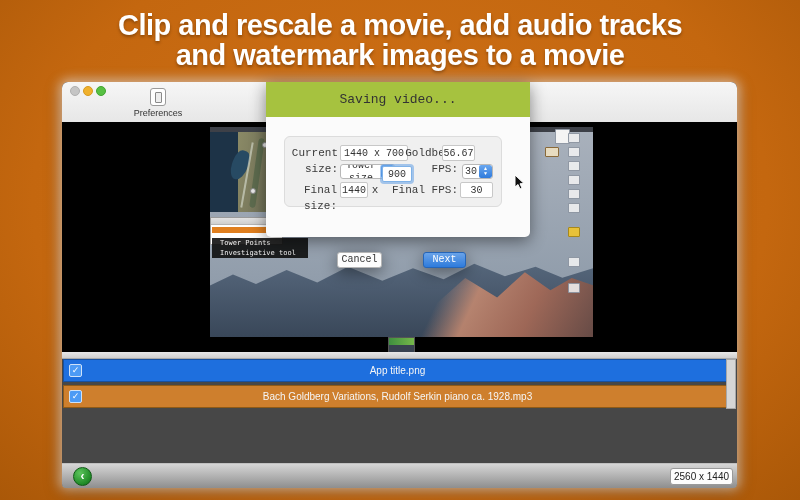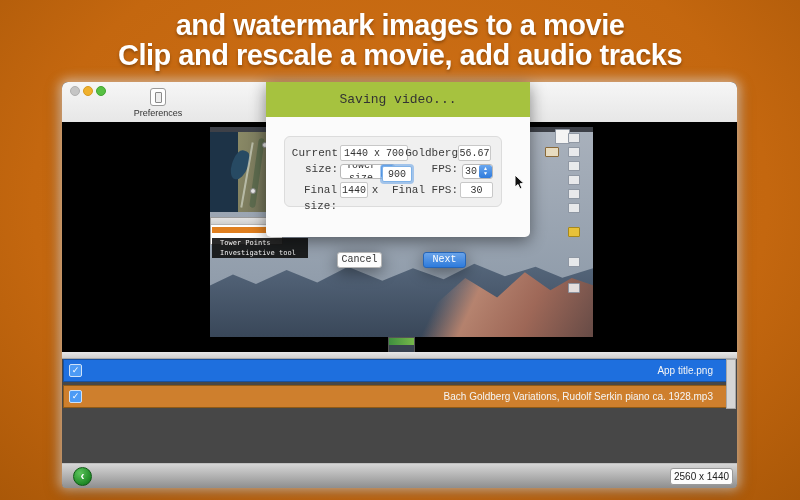--- a/index.html
+++ b/index.html
@@ -80,21 +80,21 @@
   #watermark .g{position:absolute;left:0;top:0;width:25px;height:7px;background:linear-gradient(90deg,#3f8f3f,#76b84a);}
   #watermark .d{position:absolute;left:0;top:7px;width:25px;height:7px;background:#384250;}
 
   
   #tracksbox{left:0;top:270px;width:675px;height:111px;background:#474747;}
   #trackstrip{left:0;top:0;width:675px;height:6px;background:linear-gradient(#e8e8e8,#cfcfcf);border-bottom:1px solid #aaa;}
   .trackrow{left:1px;width:665px;height:21px;display:flex;align-items:center;}
   #row-image{top:7px;background:#1e6fde;border:1px solid #17509f;}
   #row-audio{top:33px;background:#ce7f2d;border:1px solid #8f5a16;}
   .trackrow .cb{width:11px;height:11px;margin-left:5px;border-radius:2px;background:#4d9bf5;border:1px solid #cfe2f8;color:#fff;font-size:9px;line-height:11px;text-align:center;flex:0 0 auto;}
-  .trackrow .lbl{flex:1;text-align:right;color:#f5f5f5;font-size:10px;margin-right:16px;white-space:nowrap;overflow:hidden;}
+  .trackrow .lbl{flex:1;text-align:center;color:#f5f5f5;font-size:10px;margin-right:16px;white-space:nowrap;overflow:hidden;}
   #trackscroll{right:1px;top:7px;width:8px;height:48px;background:#d6d6d6;border:1px solid #a8a8a8;}
 
   
   #bottombar{left:0;top:381px;width:675px;height:24px;border-radius:0 0 4px 4px;
     background:linear-gradient(#d6d6d6,#8e8e8e);border-top:1px solid #c0c0c0;}
   #backbtn{left:11px;top:3px;width:17px;height:17px;border-radius:50%;
     background:radial-gradient(circle at 35% 30%,#5cc45c,#1f8a26 70%,#116018);
     border:1px solid #0e5a14;color:#fff;font-size:12px;font-weight:700;line-height:16px;text-align:center;}
   #resbox{right:4px;top:4px;width:61px;height:15px;background:#fdfdfd;border:1px solid #9a9a9a;border-radius:3px;
     font-size:10px;color:#222;text-align:center;line-height:15px;}
@@ -117,22 +117,22 @@
   #btn-next{left:157px;top:135px;width:43px;background:linear-gradient(#6aa3e8,#2e7bdc);border:1px solid #2565b8;color:#fff;}
 
   #cursor{left:452px;top:92px;z-index:40;}
 </style>
 </head>
 <body>
 
 <div id="stage">
 
   <div id="headline" class="abs">
+    <div>Clip and rescale a movie, add audio tracks</div>
     <div>and watermark images to a movie</div>
-    <div>Clip and rescale a movie, add audio tracks</div>
   </div>
 
   <div id="appwin" class="abs">
 
     <div id="toolbar" class="abs">
       <div class="tl c1 abs"></div>
       <div class="tl c2 abs"></div>
       <div class="tl c3 abs"></div>
 
       <div class="tbitem abs" style="left:64px;">
@@ -230,21 +230,21 @@
     <div id="dialog" class="abs">
       <div id="dlg-header" class="abs">
         <span>Saving video...</span>
       </div>
       <div id="dlg-body" class="abs">
         <div id="dlg-panel" class="abs"></div>
 
         <div class="dlbl abs" style="left:6px;top:28px;width:66px;">Current size:</div>
         <div class="dfield abs" style="left:74px;top:28px;width:68px;">1440 x 700</div>
         <div class="dlbl abs" style="left:126px;top:28px;width:66px;">Goldberg FPS:</div>
-        <div class="dfield abs" style="left:192px;top:28px;width:33px;">56.67</div>
+        <div class="dfield abs" style="left:176px;top:28px;width:33px;">56.67</div>
 
         <div class="dropdown abs" style="left:74px;top:47px;width:55px;">
           <span class="dtext">Tower size</span>
           <span class="stepper">
             <span>▲</span>
               <span>▼</span>
           </span>
         </div>
         <div class="dropdown abs" style="left:196px;top:47px;width:31px;">
           <span class="dtext">30</span>

